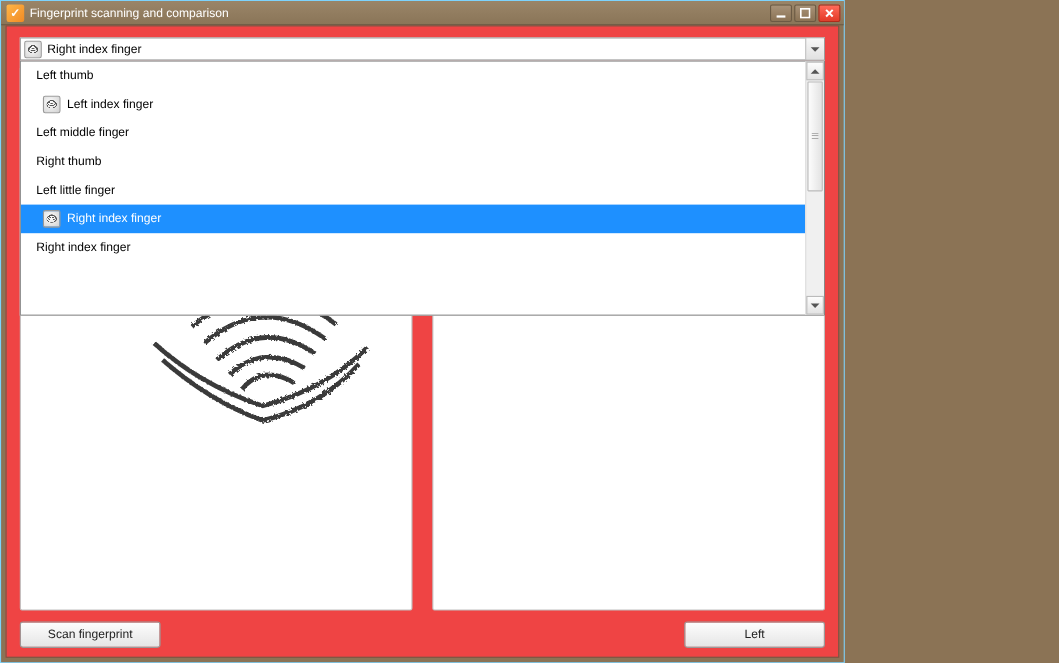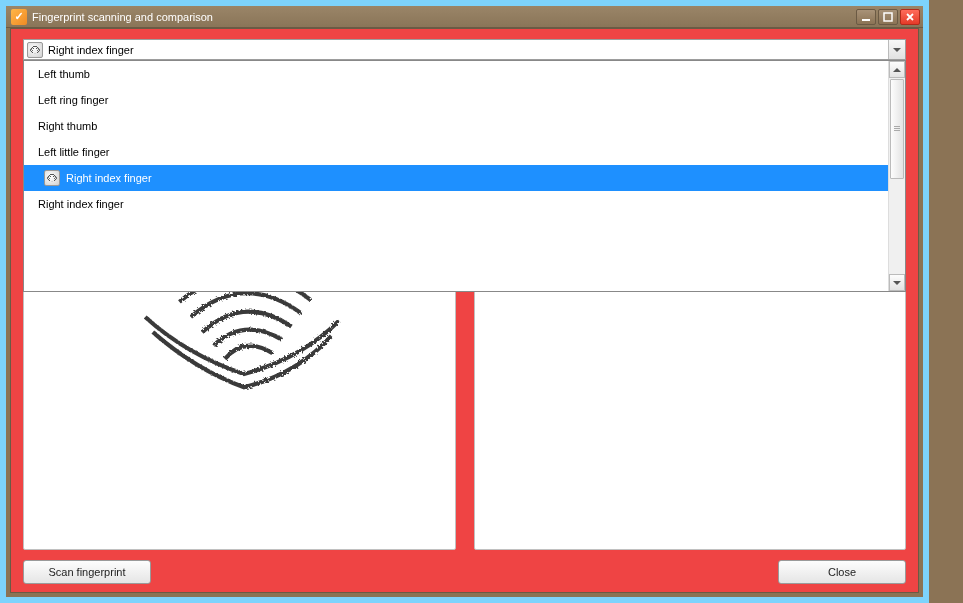--- a/index.html
+++ b/index.html
@@ -1,21 +1,21 @@
 <!DOCTYPE html>
 <html><head>
 <meta charset="utf-8">
 <style>
   * { box-sizing: border-box; margin: 0; padding: 0; }
   html, body { width: 963px; height: 603px; font-family: Tahoma, Arial, sans-serif; font-size: 11px; background: #8b7355; overflow: hidden; }
   
   .window {
-    width: 929px; height: 603px;
+    width: 768px; height: 603px;
     background: #8b7355;
-    border: 6px solid #7dd3fc;
+    border: 1px solid #7dd3fc;
     position: relative;
   }
   
   .titlebar {
     height: 22px;
     background: linear-gradient(to bottom, #9a8568, #8a7558);
     display: flex;
     align-items: center;
     justify-content: space-between;
     padding: 0 3px;
@@ -266,22 +266,26 @@
           </svg>
         </div>
         <div class="panel"></div>
       </div>
 
       <div class="dropdown">
         <div class="dropdown-list" id="dropdown-list">
             <div class="dd-item">
               <span>Left thumb</span>
             </div>
-            <div class="dd-item">
-              <span>Left ring finger</span>
+            <div class="dd-item has-icon">
+              <div class="fp-icon"></div>
+              <span>Left index finger</span>
+            </div>
+            <div class="dd-item">
+              <span>Left middle finger</span>
             </div>
             <div class="dd-item">
               <span>Right thumb</span>
             </div>
             <div class="dd-item">
               <span>Left little finger</span>
             </div>
             <div class="dd-item has-icon selected">
               <div class="fp-icon"></div>
               <span>Right index finger</span>
@@ -298,16 +302,16 @@
           <div class="scroll-btn down">
               <div class="chev down"></div>
             </div>
         </div>
       </div>
 
     </div>
 
     <div class="button-row">
       <button class="btn">Scan fingerprint</button>
-      <button class="btn">Close</button>
+      <button class="btn">Left</button>
     </div>
   </div>
 </div>
 
 </body></html>

